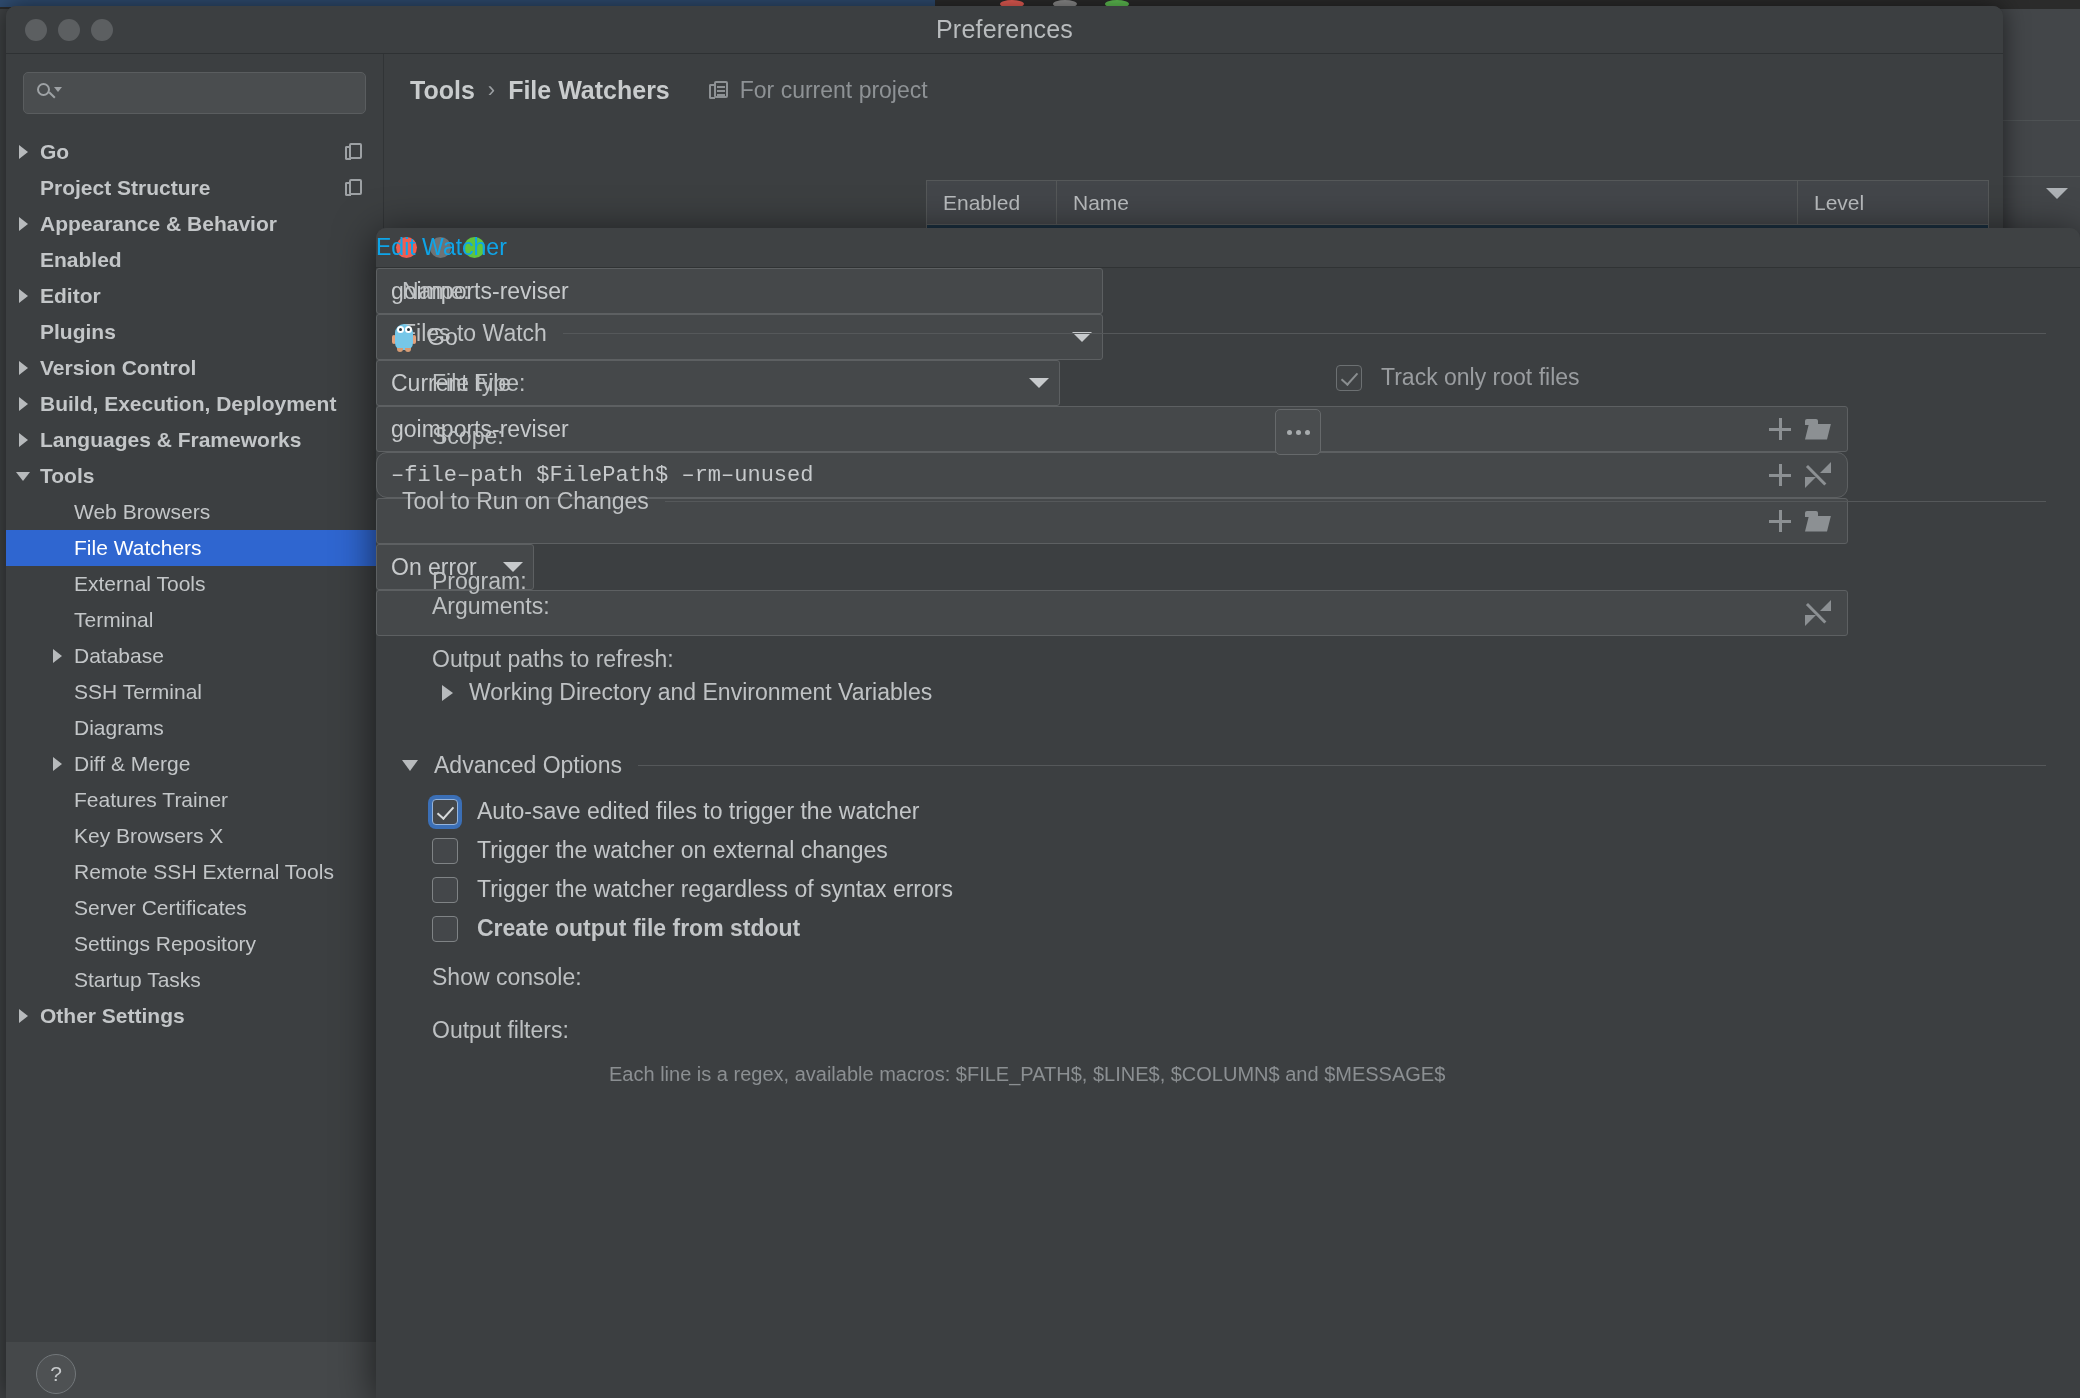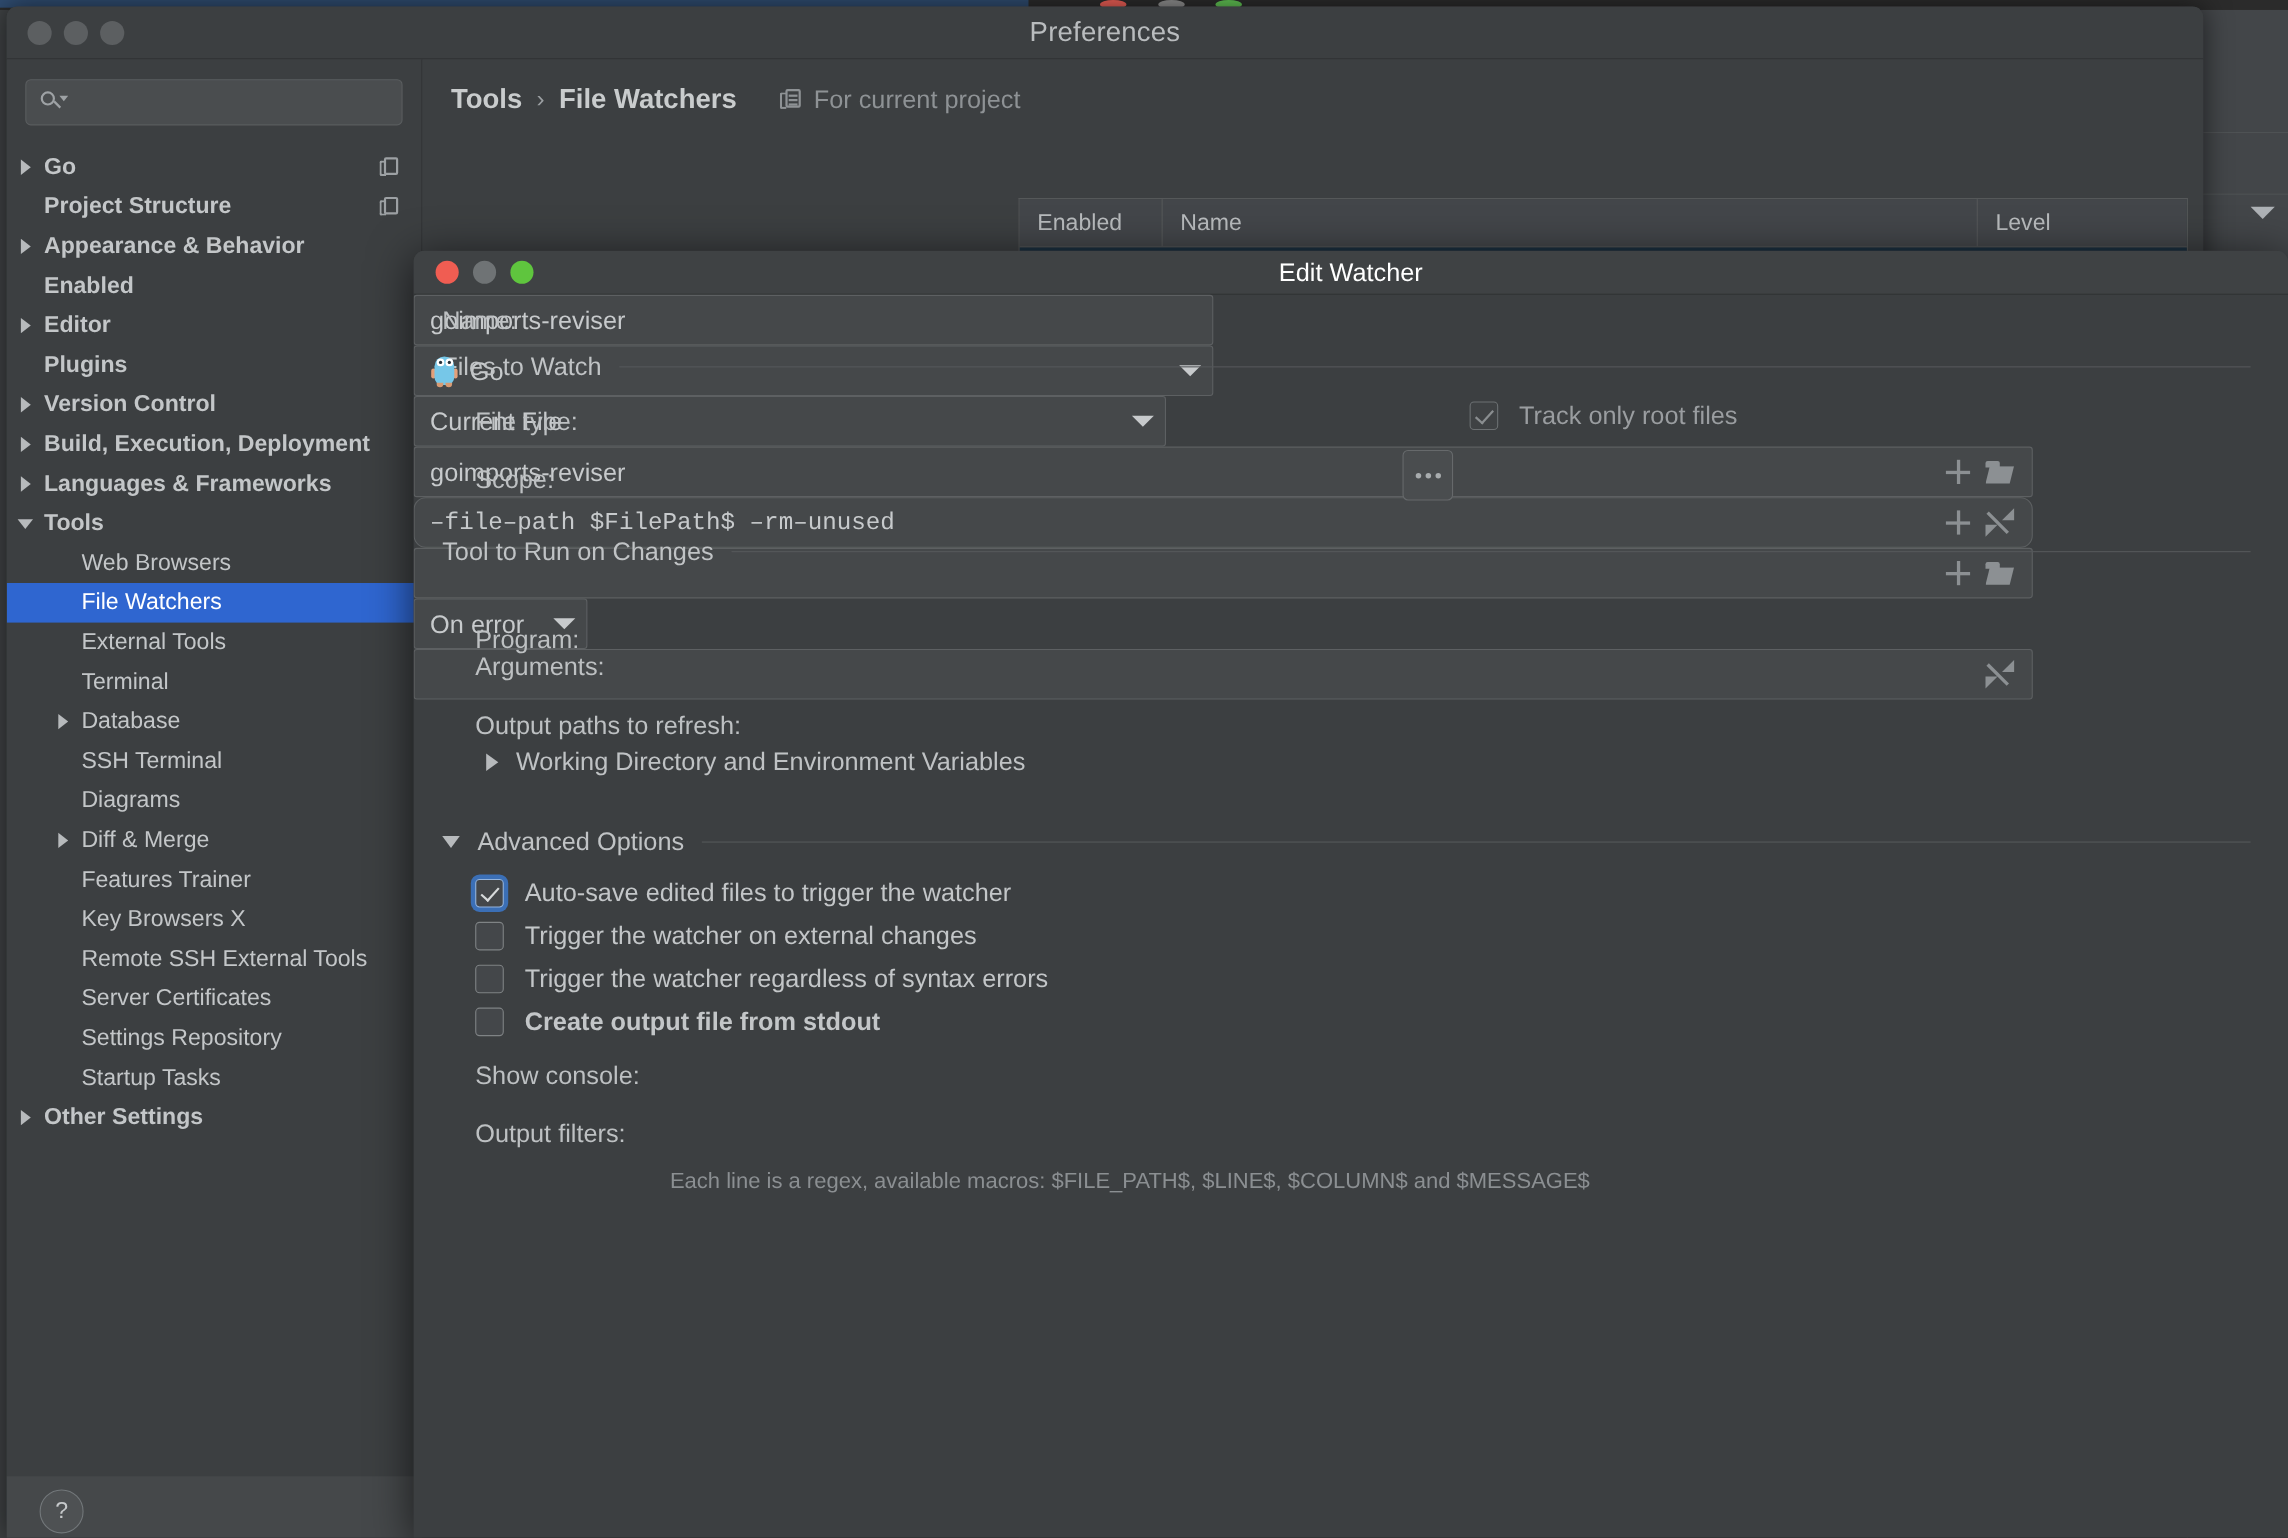--- a/index.html
+++ b/index.html
@@ -214,22 +214,22 @@
     position: relative; height: 40px; background: #3f4244;
     border-bottom: 1px solid #303334;
     display: flex; align-items: center;
   }
   .dlg-traffic { display: flex; gap: 13px; margin-left: 20px; }
   .dlg-tl { width: 21px; height: 21px; border-radius: 50%; }
   .dlg-tl.r { background: #f05d52; }
   .dlg-tl.y { background: #6f7375; }
   .dlg-tl.g { background: #5fc53e; }
   .dlg-title {
-    position: absolute; left: 0; right: 0; text-align: center;
-    font-size: 23px; color: #ffffff;
+    position: absolute; left: 0; right: 0; text-align: left;
+    font-size: 23px; color: #0ea5e9;
   }
   .dlg-body { position: relative; padding: 0; height: calc(100% - 40px); }
 
   .row { display: flex; align-items: center; position: absolute; }
   .lbl { font-size: 23px; color: #bdc0c2; }
   .lbl.dim { color: #9a9da0; }
 
   .textfield {
     background: #45484a; border: 1px solid #5d6062; border-radius: 3px;
     height: 46px; display: flex; align-items: center; padding: 0 14px;

